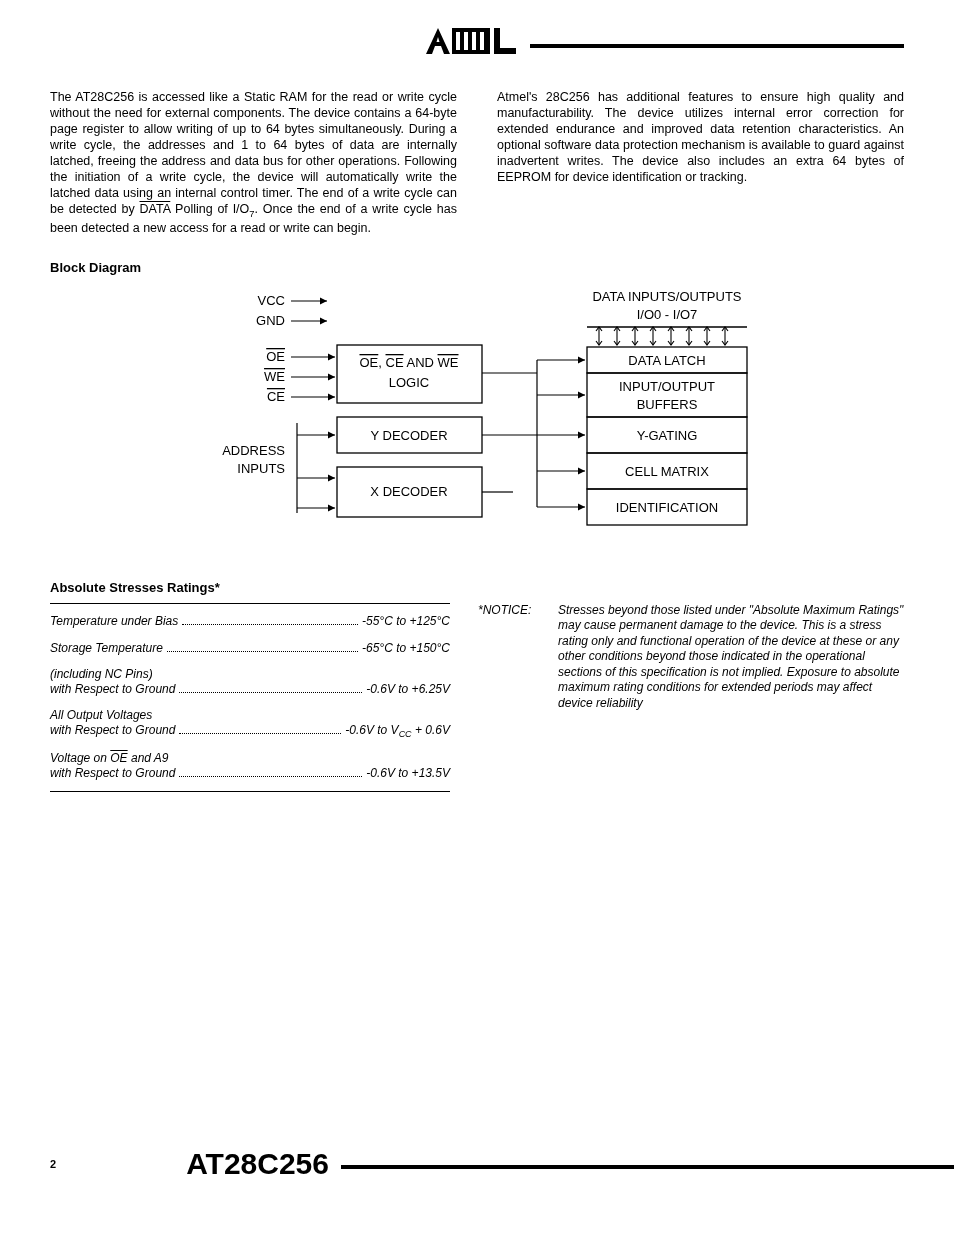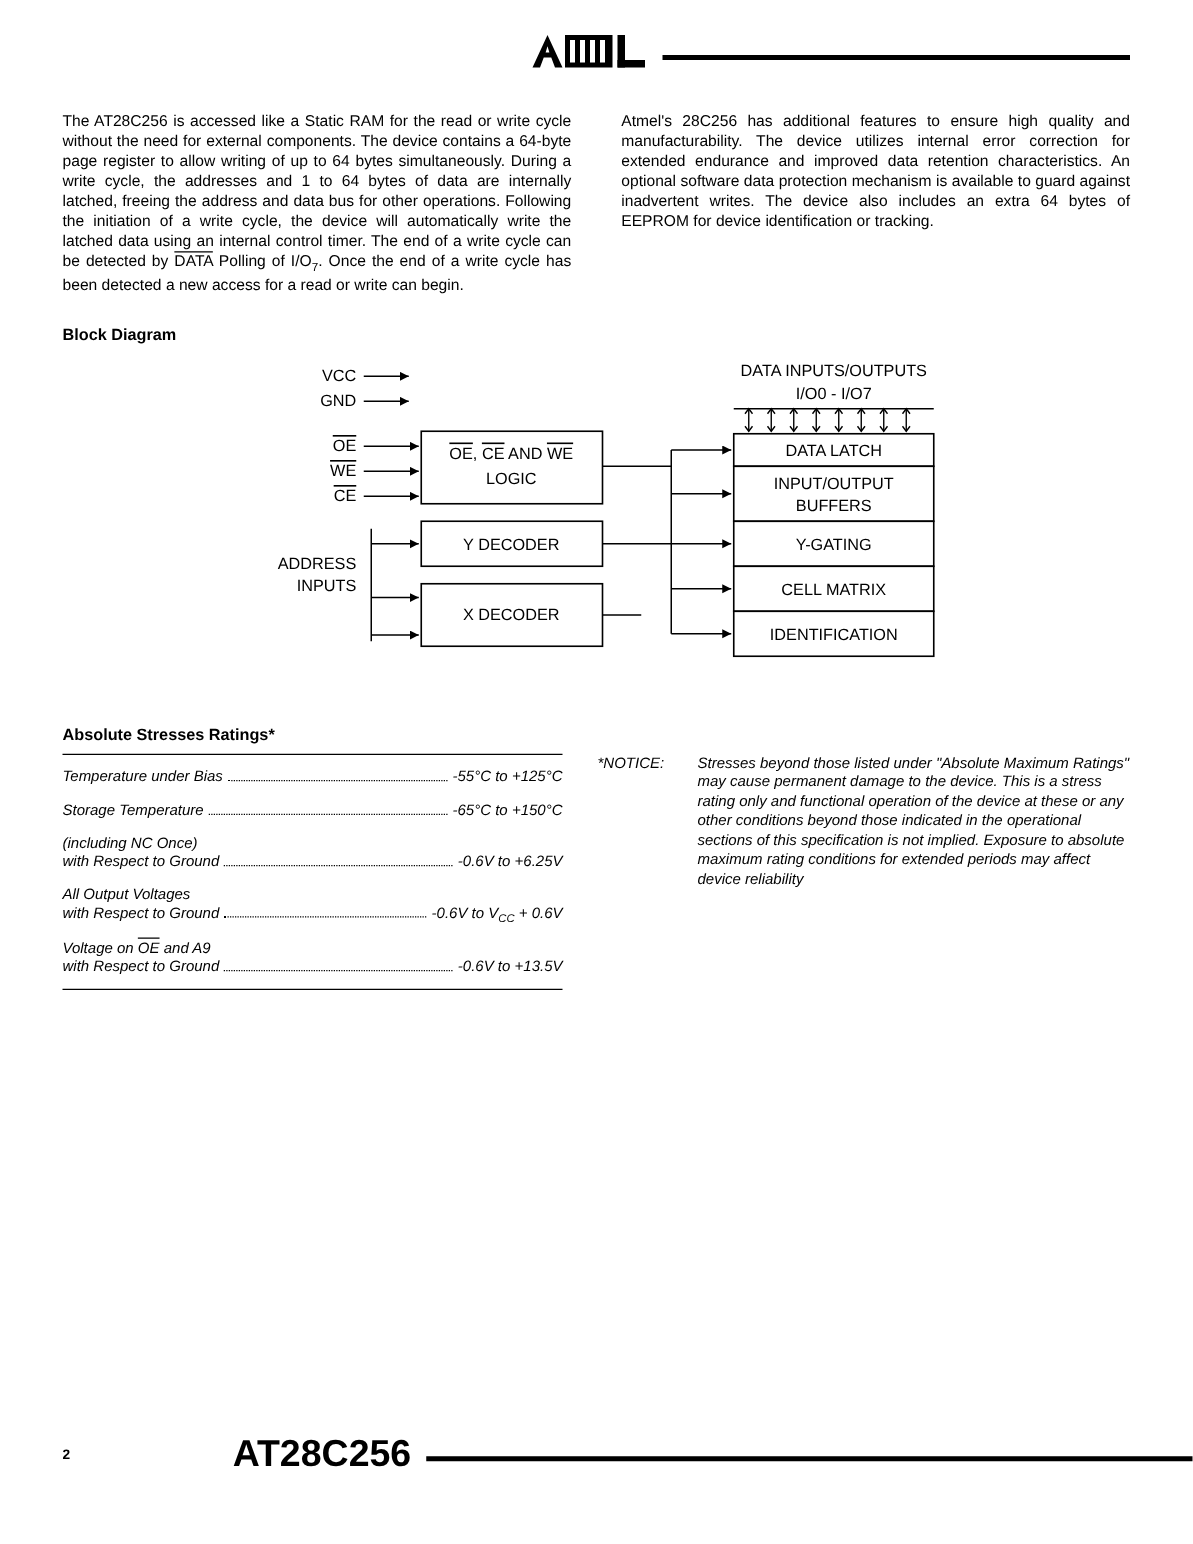--- a/index.html
+++ b/index.html
@@ -284,21 +284,21 @@
 
       <div class="rating">
         <div class="dot-row">
           <span class="lbl">Storage Temperature</span>
           <span class="dots"></span>
           <span class="val">-65°C to +150°C</span>
         </div>
       </div>
 
       <div class="rating">
-        <div>(including NC Once)</div>
+        <div>(including NC Pins)</div>
         <div class="dot-row">
           <span class="lbl">with Respect to Ground</span>
           <span class="dots"></span>
           <span class="val">-0.6V to +6.25V</span>
         </div>
       </div>
 
       <div class="rating">
         <div>All Output Voltages</div>
         <div class="dot-row">

